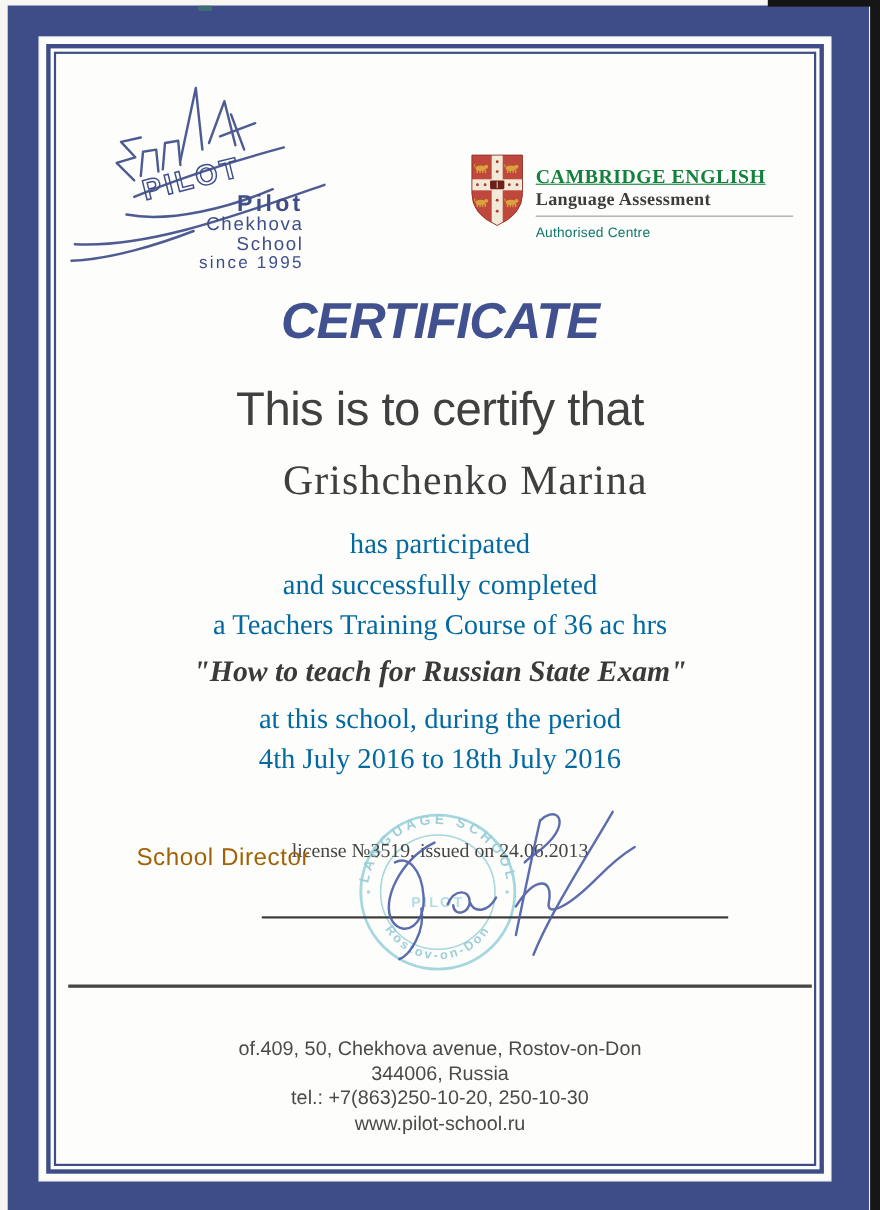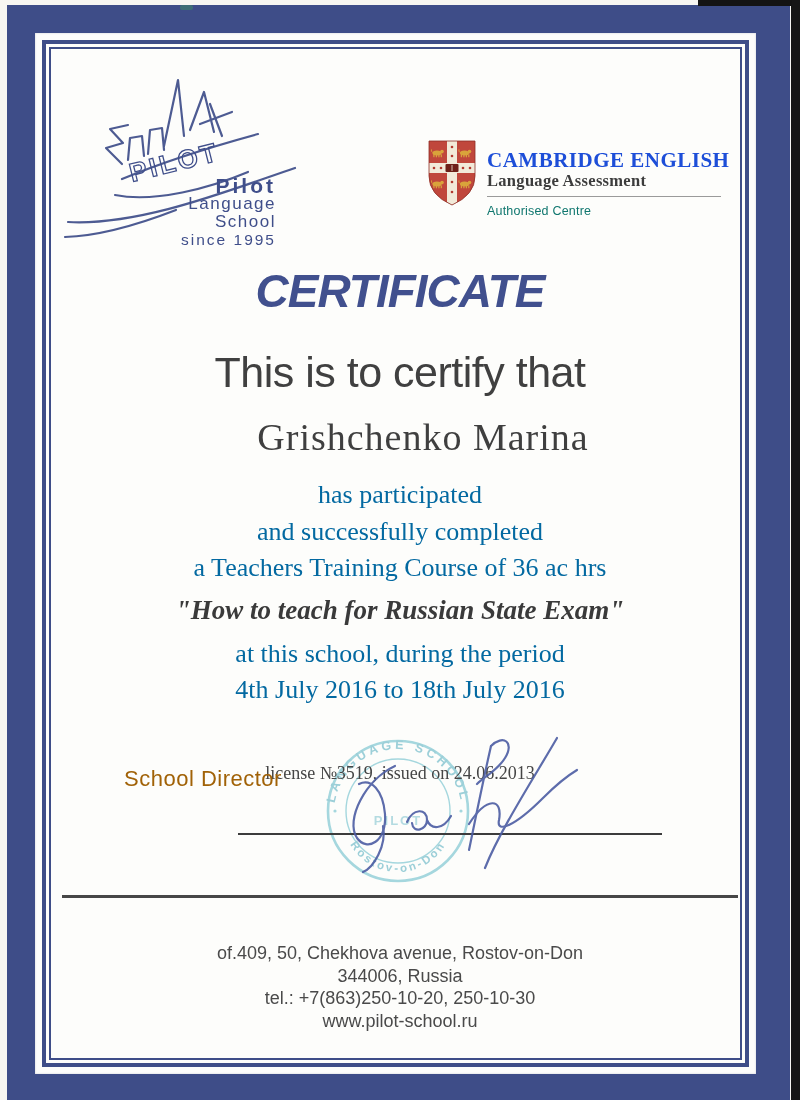--- a/index.html
+++ b/index.html
@@ -40,21 +40,21 @@
   
   .pilot-sketch{left:60px;top:74px;z-index:1;}
   .pilot-words{left:150px;top:176px;width:126px;text-align:right;color:#3f4e8a;z-index:2;}
   .pilot-words .w1{font-size:21px;font-weight:bold;letter-spacing:3px;line-height:19px;}
   .pilot-words .w2,.pilot-words .w3{font-size:17px;letter-spacing:1.5px;line-height:18px;}
   .pilot-words .w4{font-size:15.5px;letter-spacing:2px;line-height:18px;}
 
   
   .cambridge{left:428px;top:140px;display:flex;align-items:flex-start;z-index:1;}
   .cam-text{margin-left:11px;padding-top:9px;}
-  .cam-title{font-family:"Liberation Serif",serif;font-weight:bold;font-size:21px;color:#1d4ed8;letter-spacing:.5px;line-height:22px;white-space:nowrap;}
+  .cam-title{font-family:"Liberation Serif",serif;font-weight:bold;font-size:18px;color:#15803d;letter-spacing:.5px;line-height:22px;white-space:nowrap;text-decoration:underline;}
   .cam-sub{font-family:"Liberation Serif",serif;font-weight:bold;font-size:16.5px;color:#3c3c3c;letter-spacing:.3px;line-height:19px;}
   .cam-rule{width:234px;height:1px;background:#9a9a9a;margin:6px 0 7px 0;}
   .cam-badge{font-size:12.5px;color:#0f766e;letter-spacing:.2px;}
 
   .stamp{left:318px;top:733px;z-index:2;}
   .signature{left:295px;top:728px;z-index:4;}
 </style>
 </head>
 <body>
 
@@ -80,21 +80,21 @@
         <path d="M104,72 L118,6 L124,62"></path>
         <path d="M130,56 L144,18 L154,58"></path>
         <path d="M150,30 L162,62"></path>
         <path d="M140,50 L172,38"></path>
       </g>
       <text x="72" y="108" transform="rotate(-14 72 108)" font-family="Liberation Sans, sans-serif" font-size="26" font-weight="bold" letter-spacing="3" fill="none" stroke="#3f4e8a" stroke-width="1.3">PILOT</text>
     </svg>
 
     <div class="abs pilot-words">
       <div class="w1">Pilot</div>
-      <div class="w2">Language</div>
+      <div class="w2">Chekhova</div>
       <div class="w3">School</div>
       <div class="w4">since 1995</div>
     </div>
 
     <div class="abs cambridge">
       <svg width="48" height="66" viewBox="0 0 48 66">
         <defs>
           <clipPath id="shieldclip">
               <path d="M1,1 H47 V36 Q47,55 24,65 Q1,55 1,36 Z"></path>
             </clipPath>

